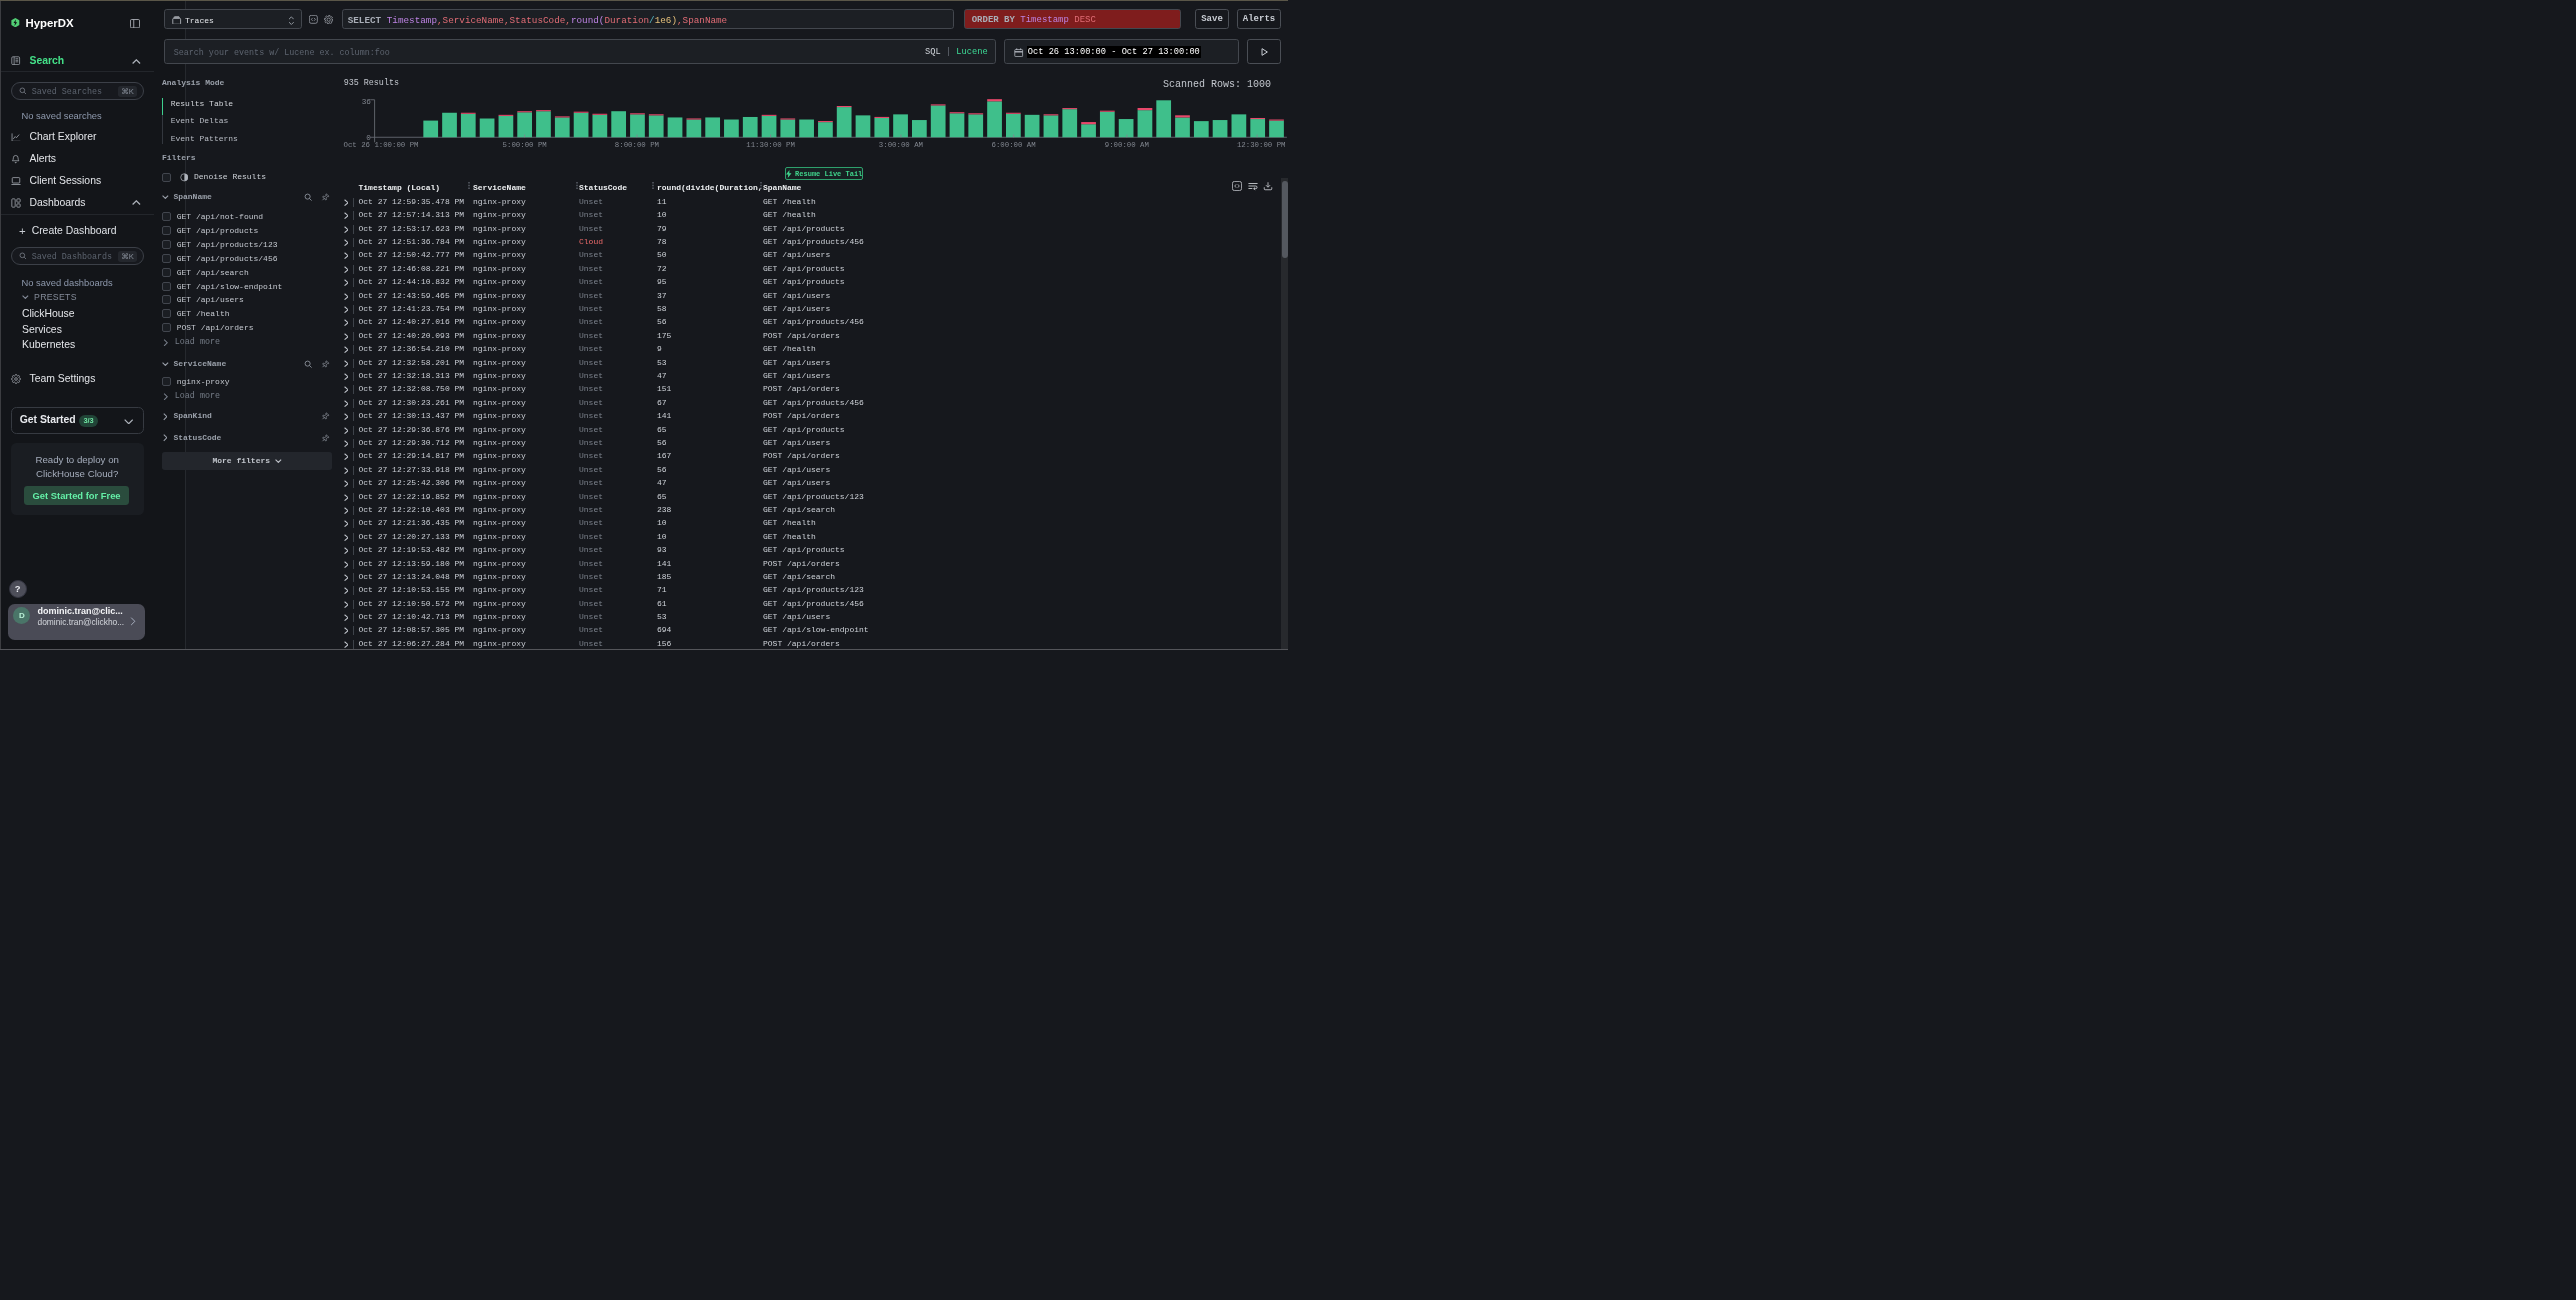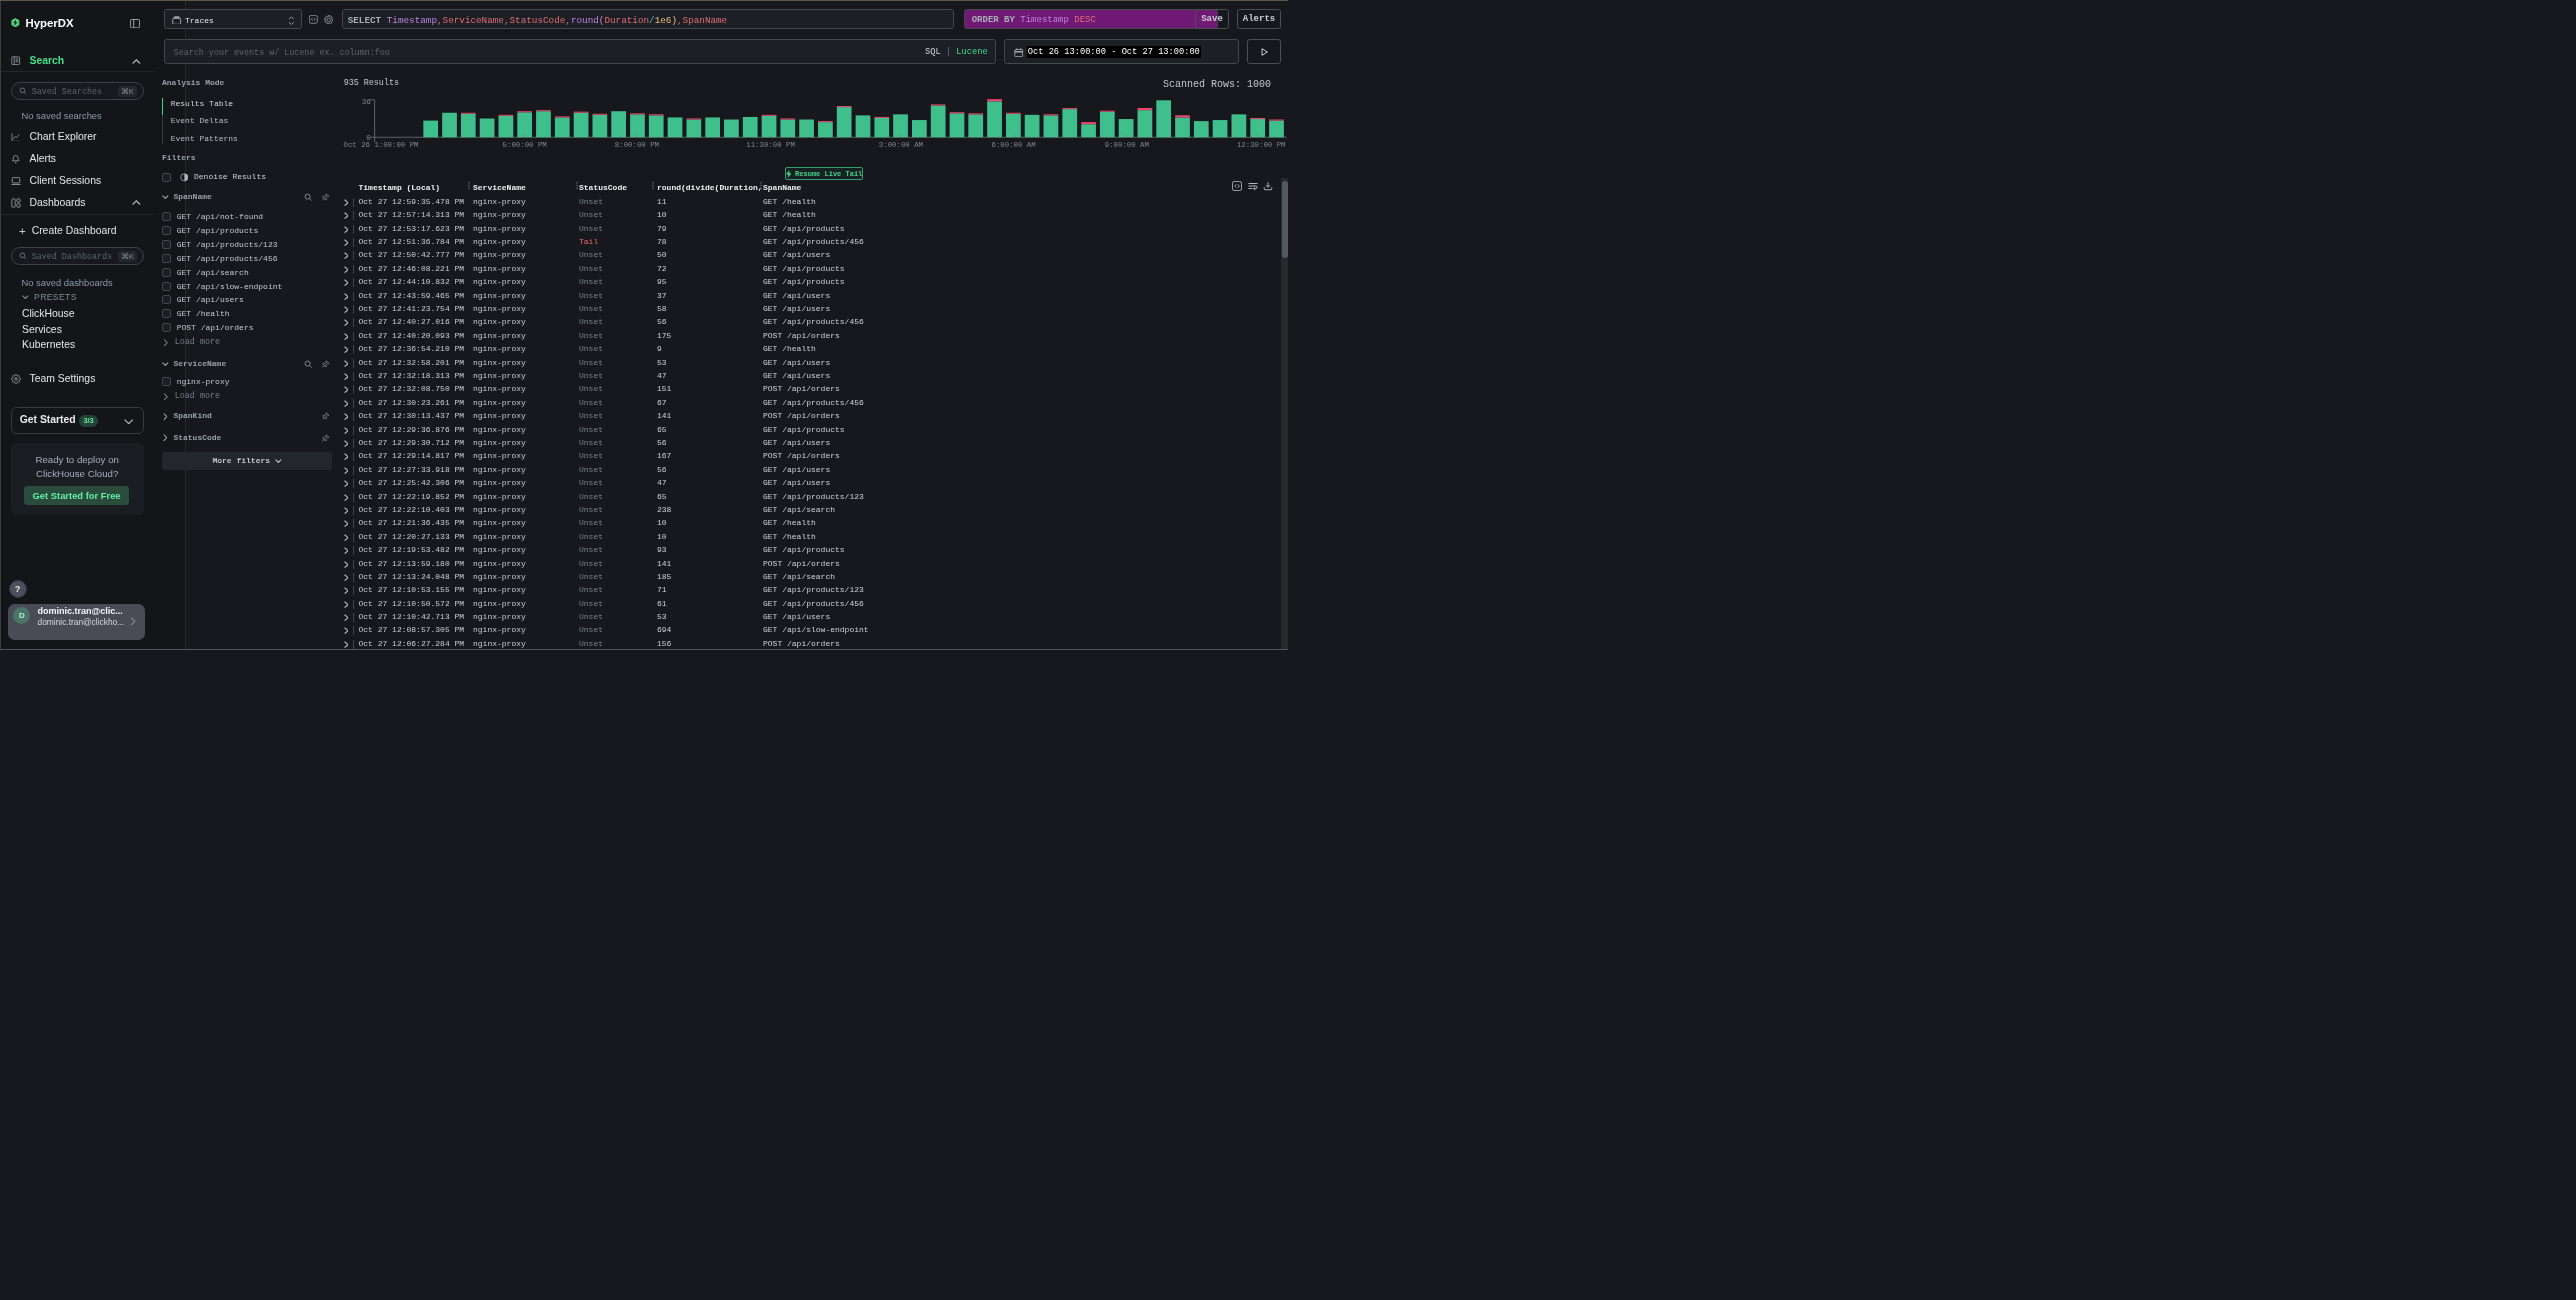--- a/index.html
+++ b/index.html
@@ -169,21 +169,21 @@
       <path d="M14 8 L17.5 12 L14 16"></path>
     </svg>
   <svg width="9.4" height="9.4" viewBox="0 0 24 24" style="position:absolute;left:324px;top:13.4px;">
       <path d="M12.00 1.00 L15.48 1.57 L15.14 4.42 L17.37 5.81 L19.78 4.22 L21.84 7.08 L19.58 8.86 L20.18 11.42 L23.00 12.00 L22.43 15.48 L19.58 15.14 L18.19 17.37 L19.78 19.78 L16.92 21.84 L15.14 19.58 L12.58 20.18 L12.00 23.00 L8.52 22.43 L8.86 19.58 L6.63 18.19 L4.22 19.78 L2.16 16.92 L4.42 15.14 L3.82 12.58 L1.00 12.00 L1.57 8.52 L4.42 8.86 L5.81 6.63 L4.22 4.22 L7.08 2.16 L8.86 4.42 L11.42 3.82 Z M16.20 12.00 A4.2 4.2 0 1 0 7.80 12.00 A4.2 4.2 0 1 0 16.20 12.00 Z" fill="none" stroke="#b5bac2" stroke-width="1.6" stroke-linejoin="round"></path>
     </svg>
 
   <div style="position:absolute;left:342px;top:8px;width:612px;height:20px;border:0.7px solid #43474e;border-radius:2.7px;background:#1c1f24;font-size:9px;">
     <div style="position:absolute;left:4.7px;top:4.7px;white-space:nowrap;font-size:9.3px;"><span style="color:#a9aeb7;font-weight:bold;">SELECT </span><span style="color:#bd83e3">Timestamp</span><span style="color:#d96a6a">,</span><span style="color:#e06c75">ServiceName</span><span style="color:#d96a6a">,</span><span style="color:#e06c75">StatusCode</span><span style="color:#d96a6a">,</span><span style="color:#bd83e3">round(</span><span style="color:#e06c75">Duration</span><span style="color:#56b6c2">/</span><span style="color:#e5c07b">1e6)</span><span style="color:#d96a6a">,</span><span style="color:#e06c75">SpanName</span></div>
   </div>
 
-  <div style="position:absolute;left:964px;top:8px;width:254px;height:20px;border:0.7px solid #43474e;border-radius:2.7px;background:#701a75;font-size:9px;">
+  <div style="position:absolute;left:964px;top:8px;width:217px;height:20px;border:0.7px solid #43474e;border-radius:2.7px;background:#7f1d1d;font-size:9px;">
     <div style="position:absolute;left:6.7px;top:4.7px;white-space:nowrap;"><span style="color:#a9aeb7;font-weight:bold;">ORDER BY </span><span style="color:#bd83e3">Timestamp </span><span style="color:#e06c75">DESC</span></div>
   </div>
   <div style="position:absolute;left:1195px;top:8px;width:34px;height:20px;border:0.7px solid #4a4e55;border-radius:2.7px;color:#c9cdd4;font-weight:bold;font-size:9px;text-align:center;line-height:19.5px;">Save</div>
   <div style="position:absolute;left:1237px;top:8px;width:44px;height:20px;border:0.7px solid #4a4e55;border-radius:2.7px;color:#c9cdd4;font-weight:bold;font-size:9px;text-align:center;line-height:19.5px;">Alerts</div>
 
   <div style="position:absolute;left:164px;top:38px;width:832px;height:25px;border:0.7px solid #43474e;border-radius:2.7px;background:#1c1f24;">
     <span style="position:absolute;left:8.7px;top:7.4px;color:#5d646f;font-size:8.4px;">Search your events w/ Lucene ex. column:foo</span>
     <span style="position:absolute;right:7.4px;top:6.7px;font-size:8.7px;"><span style="color:#ced2d8;">SQL</span><span style="color:#6a7079;"> | </span><span style="color:#3ddc97;">Lucene</span></span>
   </div>
   <div style="position:absolute;left:1004px;top:38px;width:235px;height:25px;border:0.7px solid #43474e;border-radius:2.7px;background:#1c1f24;">
@@ -459,21 +459,21 @@
         <span class="c4">79</span>
         <span class="c5">GET /api/products</span>
       </div>
 <div class="trow" style="top:160px;">
         <svg class="rchev" viewBox="0 0 8 12" width="4.7" height="7.4">
           <path d="M1 1 L7 6 L1 11" fill="none" stroke="#c2c6cd" stroke-width="1.8"></path>
         </svg>
         <span class="vbar"></span>
         <span class="c1">Oct 27 12:51:36.784 PM</span>
         <span class="c2">nginx-proxy</span>
-        <span class="err">Tail</span>
+        <span class="err">Cloud</span>
         <span class="c4">78</span>
         <span class="c5">GET /api/products/456</span>
       </div>
 <div class="trow" style="top:173px;">
         <svg class="rchev" viewBox="0 0 8 12" width="4.7" height="7.4">
           <path d="M1 1 L7 6 L1 11" fill="none" stroke="#c2c6cd" stroke-width="1.8"></path>
         </svg>
         <span class="vbar"></span>
         <span class="c1">Oct 27 12:50:42.777 PM</span>
         <span class="c2">nginx-proxy</span>

